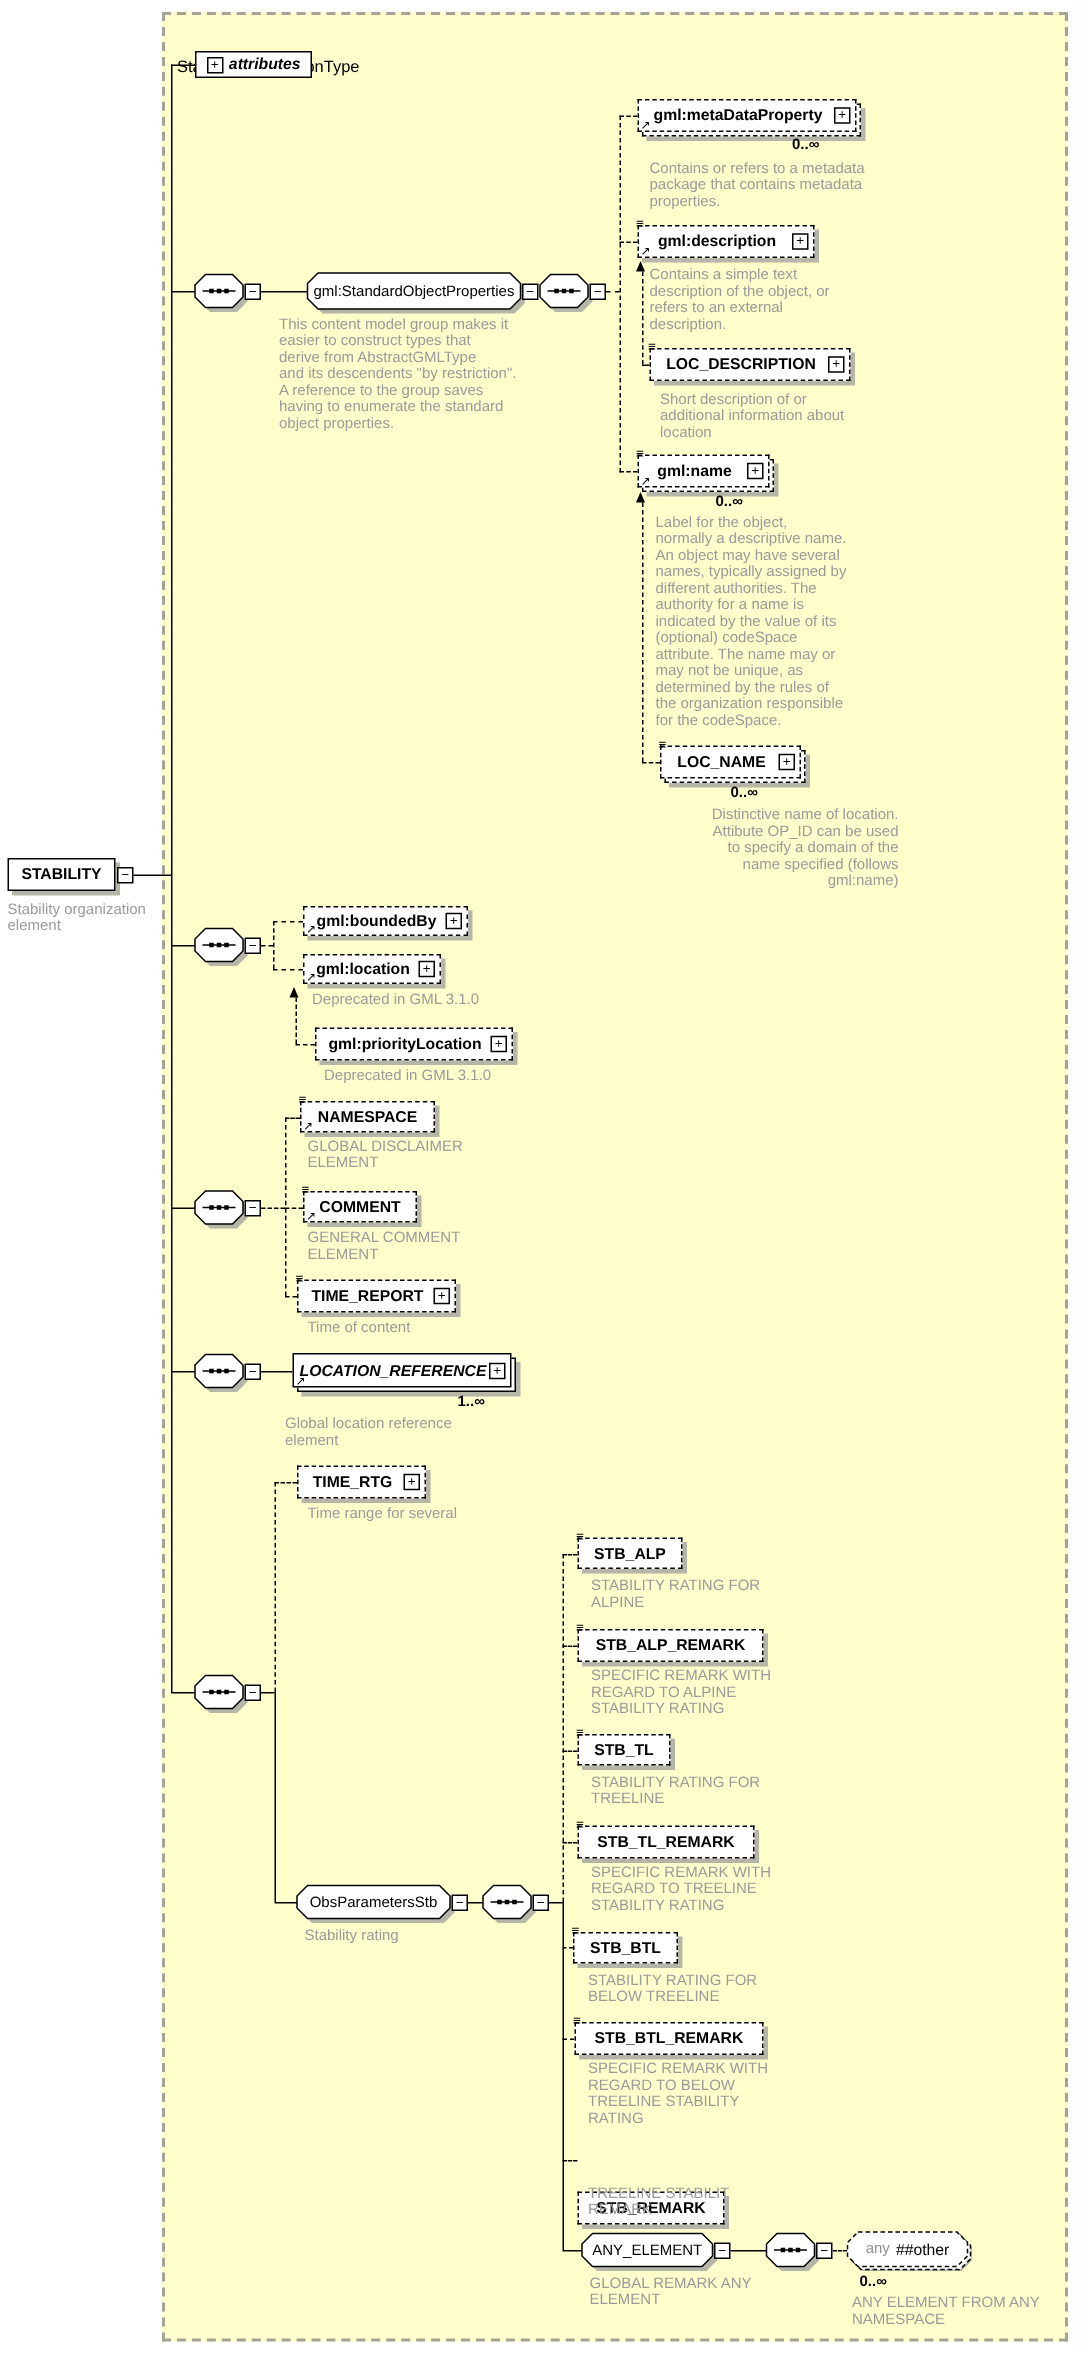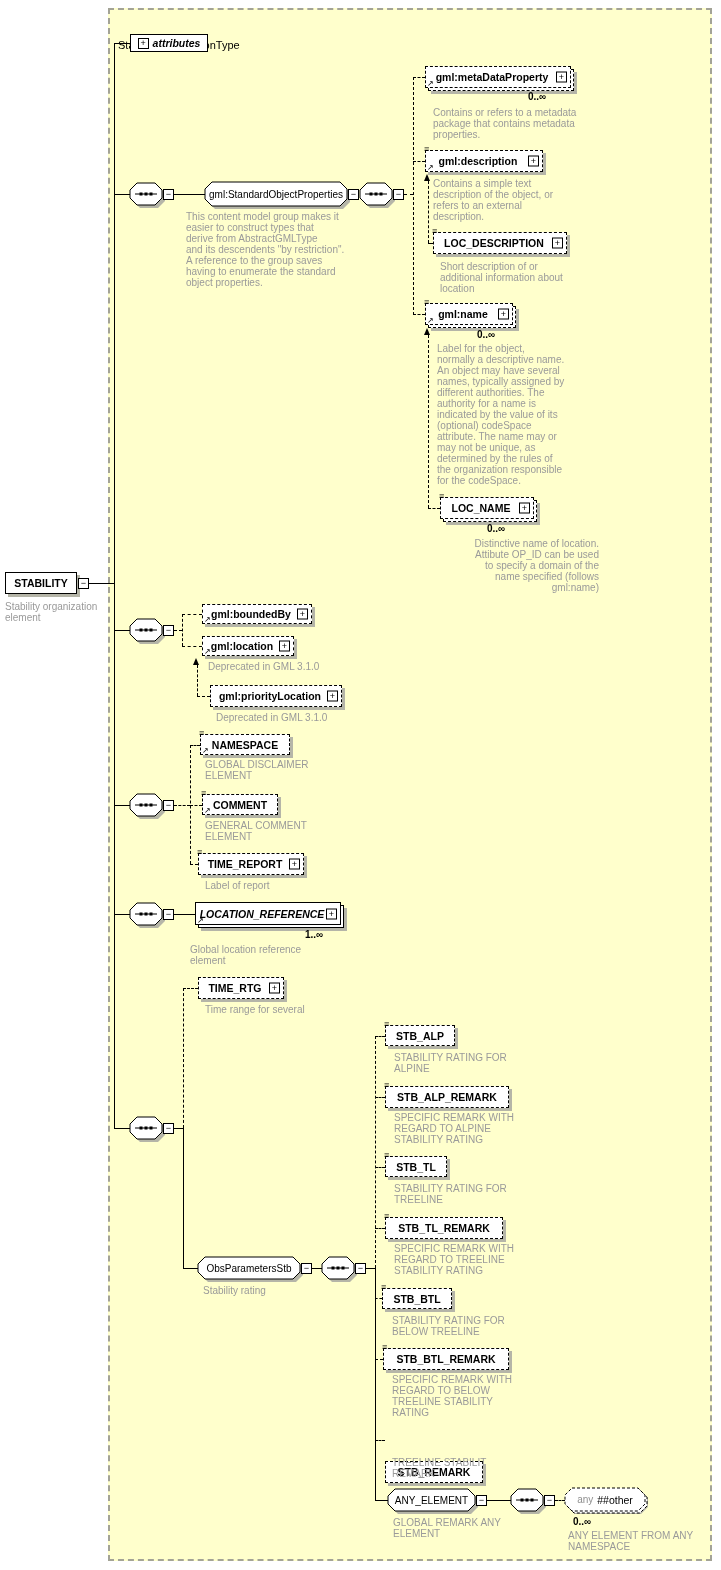--- a/index.html
+++ b/index.html
@@ -301,21 +301,21 @@
 ELEMENT</div>
       <div class="node" style="left: 198px; top: 853px; width: 106px; height: 22px;">
         <div class="box shadow b-dashed" style="left: 0px; top: 0px; width: 106px; height: 22px;">
           <div class="mainfill">
             <div class="lbl" style="padding-right: 12px;">TIME_REPORT</div>
           </div>
           <div class="annot-ic">≡</div>
           <div class="exp" style="right: 3px; top: 50%; transform: translateY(-50%); position: absolute;">+</div>
         </div>
       </div>
-      <div class="ann" style="left: 205px; top: 880px; width: 120px;">Label of report</div>
+      <div class="ann" style="left: 205px; top: 880px; width: 120px;">Time of content</div>
       <div class="node" style="left: 130px; top: 903px; width: 32px; height: 22px;">
         <svg width="38" height="28">
           <polygon points="10,3 28,3 35,10 35,18 28,25 10,25 3,18 3,10" fill="#b5b5a8" stroke="none"></polygon>
           <polygon points="7,0 25,0 32,7 32,15 25,22 7,22 0,15 0,7" fill="#fff" stroke="#000"></polygon>
           <line x1="5" y1="11" x2="27" y2="11" stroke="#000"></line>
           <rect x="9.5" y="9.5" width="3" height="3" fill="#000"></rect>
           <rect x="14.5" y="9.5" width="3" height="3" fill="#000"></rect>
           <rect x="19.5" y="9.5" width="3" height="3" fill="#000"></rect>
         </svg>
         <div class="exp" style="left: 33px; top: 5.5px;">−</div>

